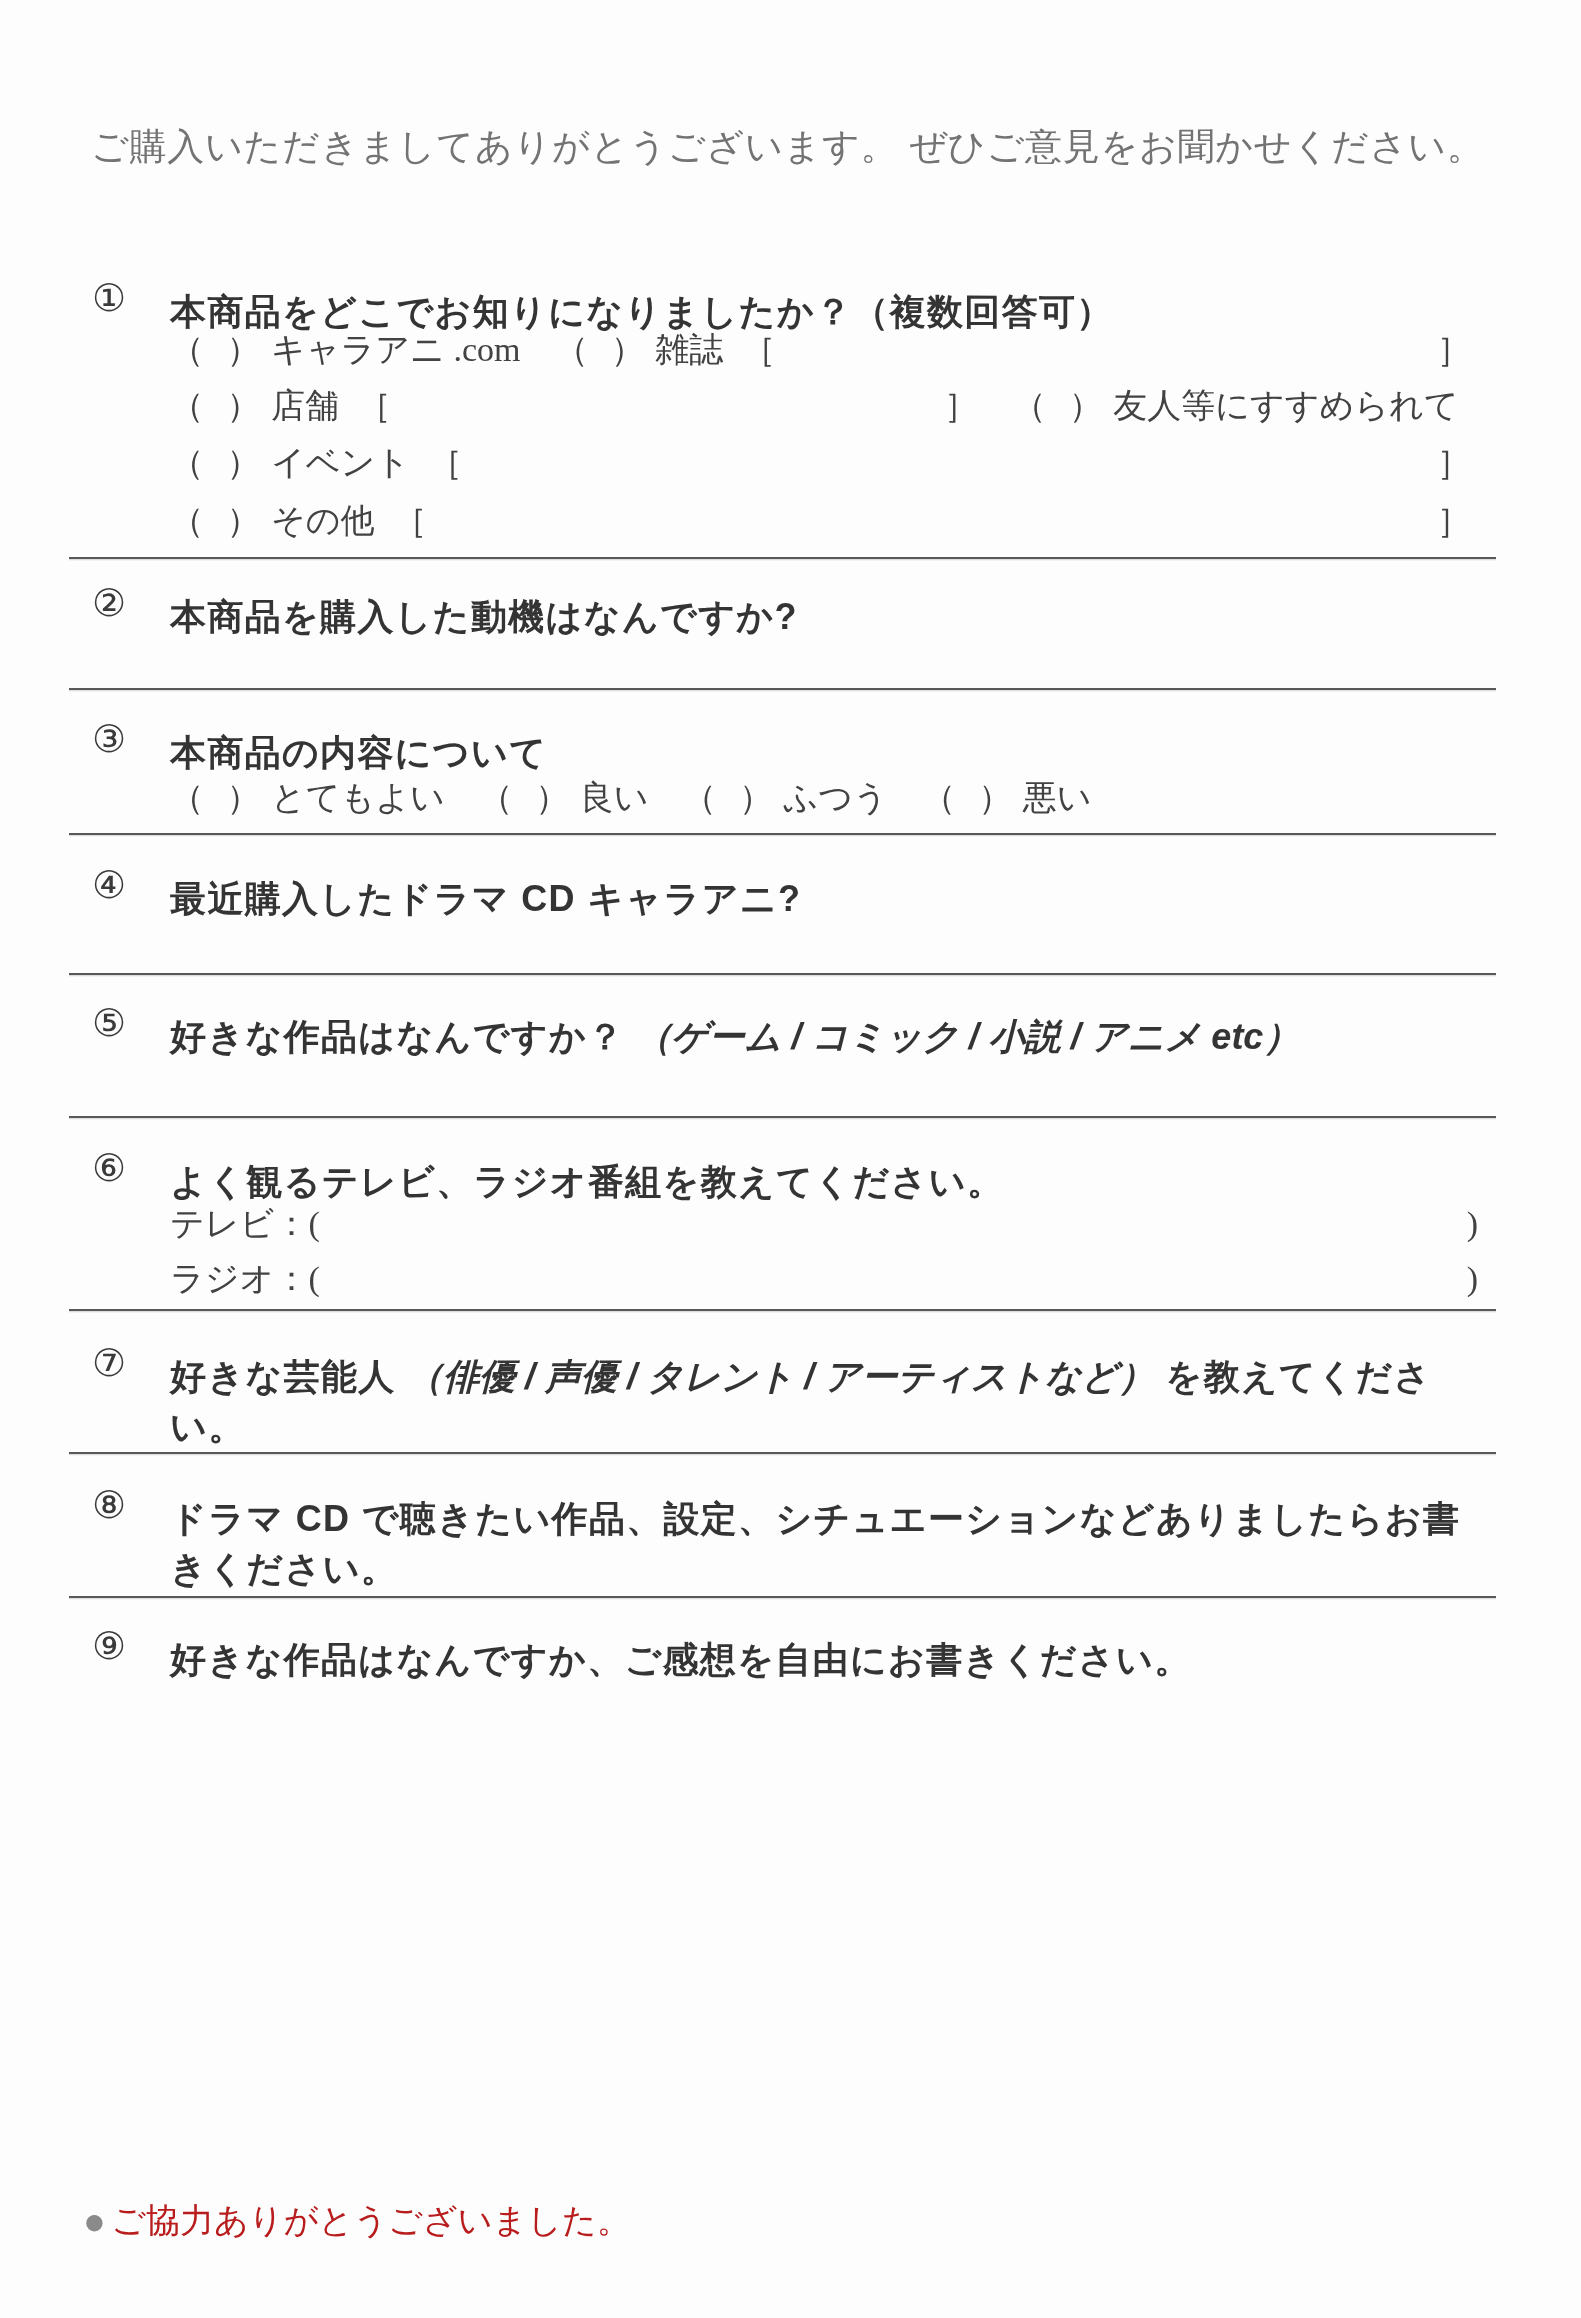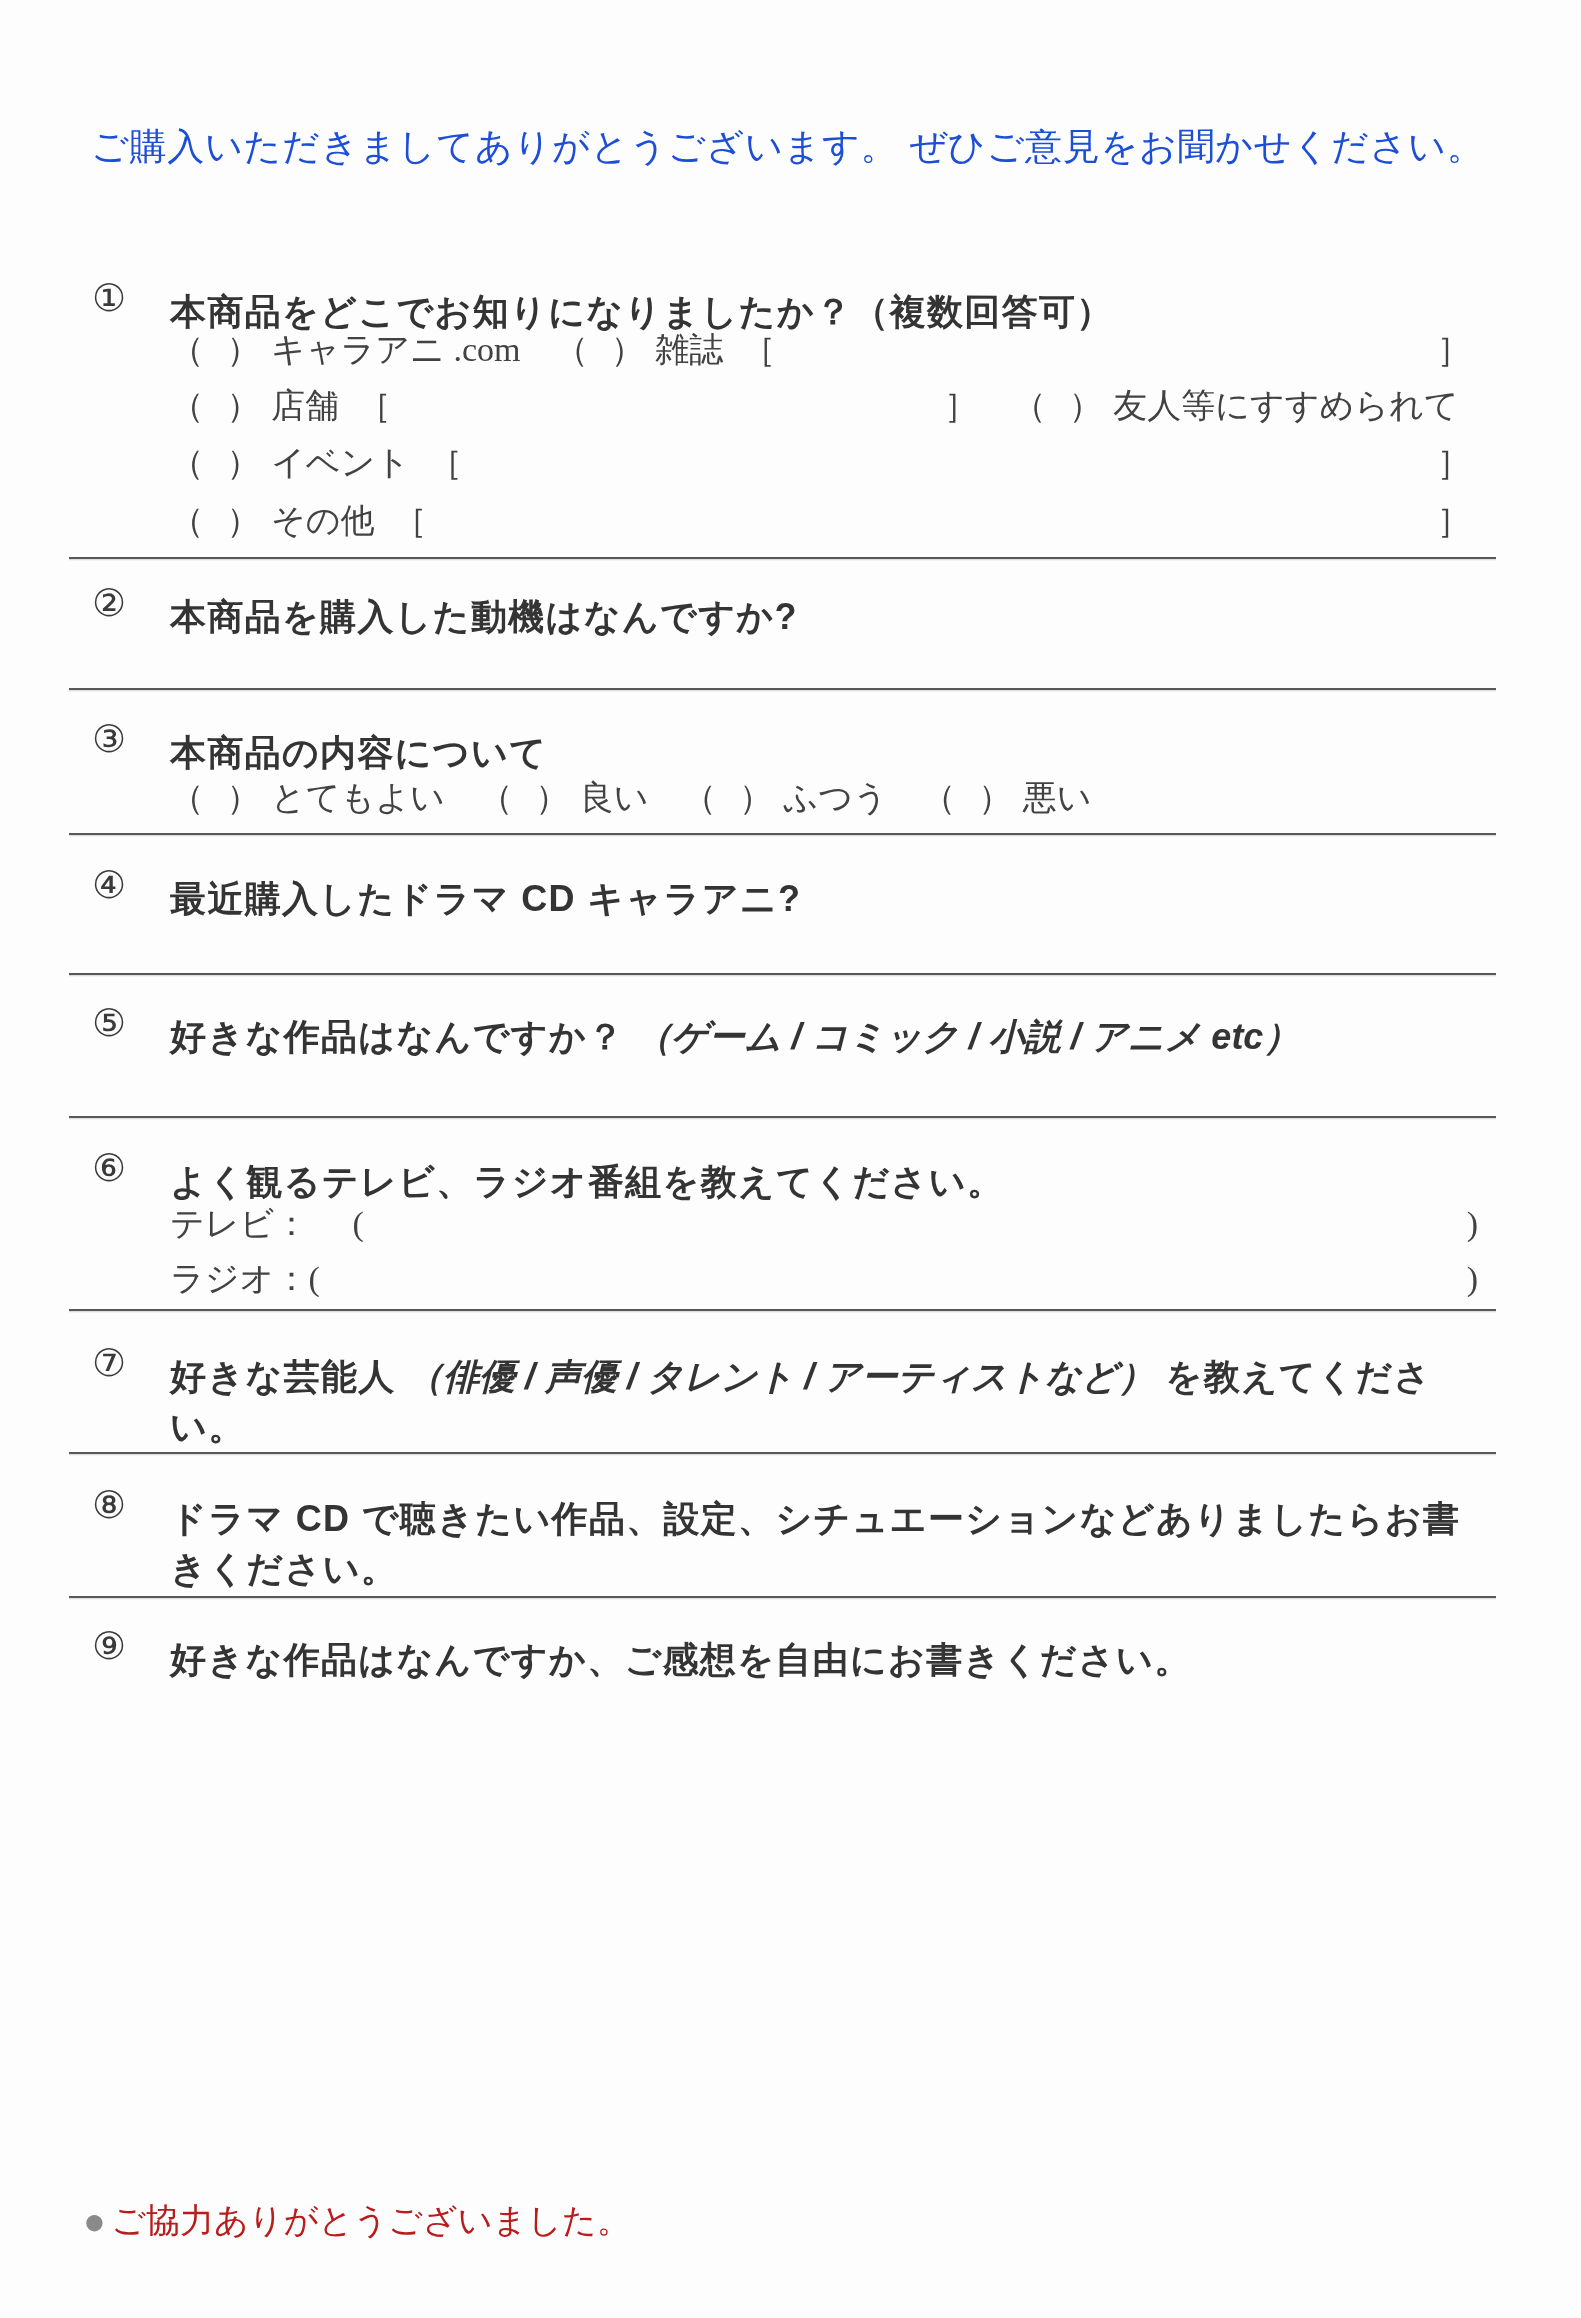--- a/index.html
+++ b/index.html
@@ -12,21 +12,21 @@
     background: #fdfdfd;
     overflow: hidden;
     color: #3c3c3c;
   }
   .greeting {
     position: absolute;
     left: 91px;
     top: 123px;
     margin: 0;
     font: 400 37px/1.3 "Liberation Sans", sans-serif;
-    color: #1d4ed8;
+    color: #737373;
     letter-spacing: 0.7px;
     white-space: nowrap;
     text-align: right;
   }
   .rule {
     position: absolute;
     left: 69px;
     width: 1427px;
     border: none;
     border-top: 2.6px solid #585858;
@@ -230,21 +230,21 @@
     </div>
   </section>
 
   <hr class="rule" style="top:1116px;">
 
   <section class="q" style="top:1145px; height:165px;">
     <div class="q-head">
       <span class="qnum">⑥</span>
       <h2 class="q-title">よく観るテレビ、ラジオ番組を教えてください。</h2>
     </div>
-    <div class="opt-row" style="top:58px; left:78px; width:1308px;gap:44px;">
+    <div class="opt-row" style="top:58px; left:78px; width:1308px;">
       <span>テレビ：</span>
       <span>(</span>
       <span class="fill"></span>
       <span>)</span>
     </div>
     <div class="opt-row" style="top:113px; left:78px; width:1308px;">
       <span>ラジオ：</span>
       <span>(</span>
       <span class="fill"></span>
       <span>)</span>

